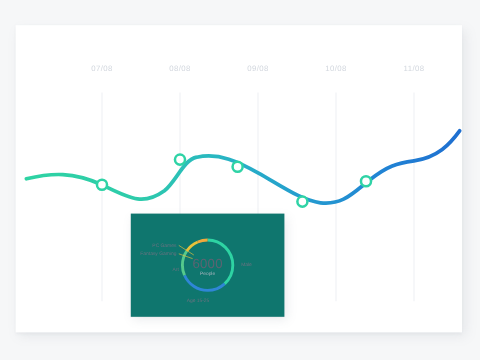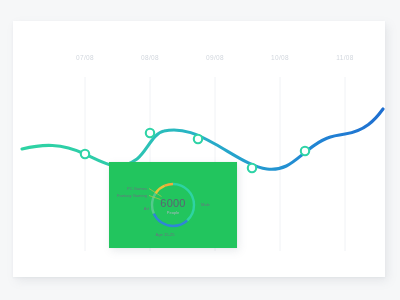--- a/index.html
+++ b/index.html
@@ -59,24 +59,24 @@
     letter-spacing: 0.35px;
     color: #d2d7de;
     white-space: nowrap;
     font-family: "Liberation Sans", sans-serif;
   }
 
   
   #detail-popover {
     position: absolute;
     left: 96px;
-    top: 141px;
+    top: 157px;
     width: 128px;
     height: 86px;
-    background: #22c55e;
+    background: #0f766e;
     box-shadow: 2px 3px 8px rgba(120,130,145,0.16),
                 0 0 1px rgba(120,130,145,0.18);
     overflow: hidden;
     text-align: center;
   }
   #donut-svg {
     position: absolute;
     left: 0;
     top: 0;
     width: 128px;

